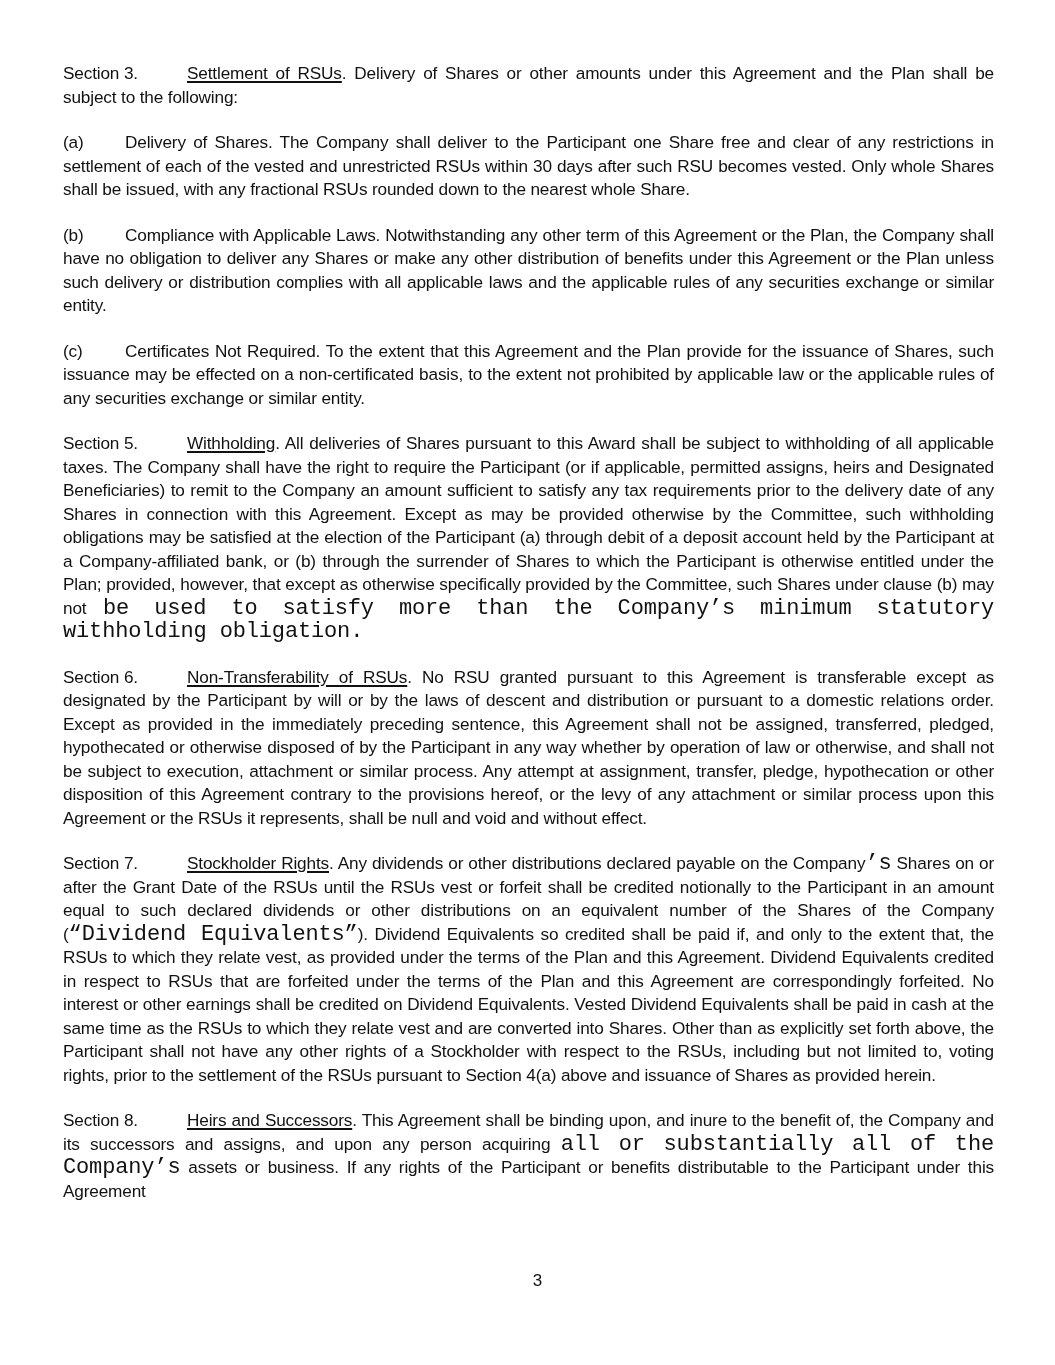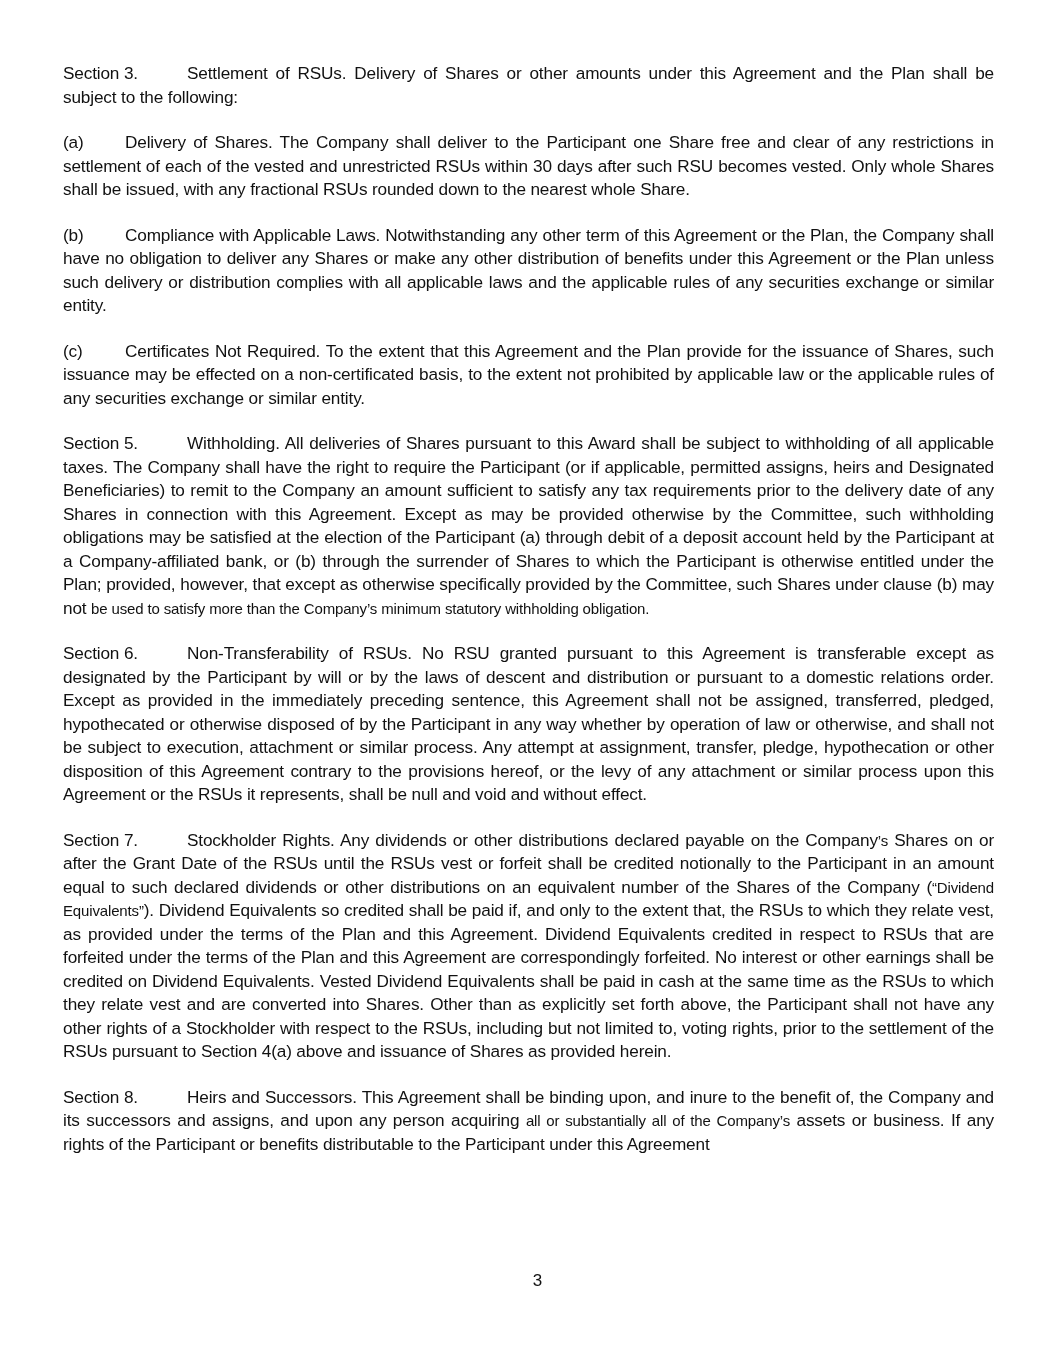--- a/index.html
+++ b/index.html
@@ -30,26 +30,27 @@
     }
     .sec-label {
       display: inline-block;
       width: 124px;
     }
     .sub-label {
       display: inline-block;
       width: 62px;
     }
     .sec-title {
+      text-decoration: underline;
       text-decoration-thickness: 1.5px;
       text-underline-offset: 2px;
     }
     .serif {
-      font-family: Liberation Sans, sans-serif;
-      font-size: 15px;
+      font-family: Liberation Mono, monospace;
+      font-size: 22px;
     }
     .page-number {
       position: absolute;
       left: 0;
       top: 1271px;
       width: 1075px;
       text-align: center;
       font-size: 17px;
     }
   </style>

